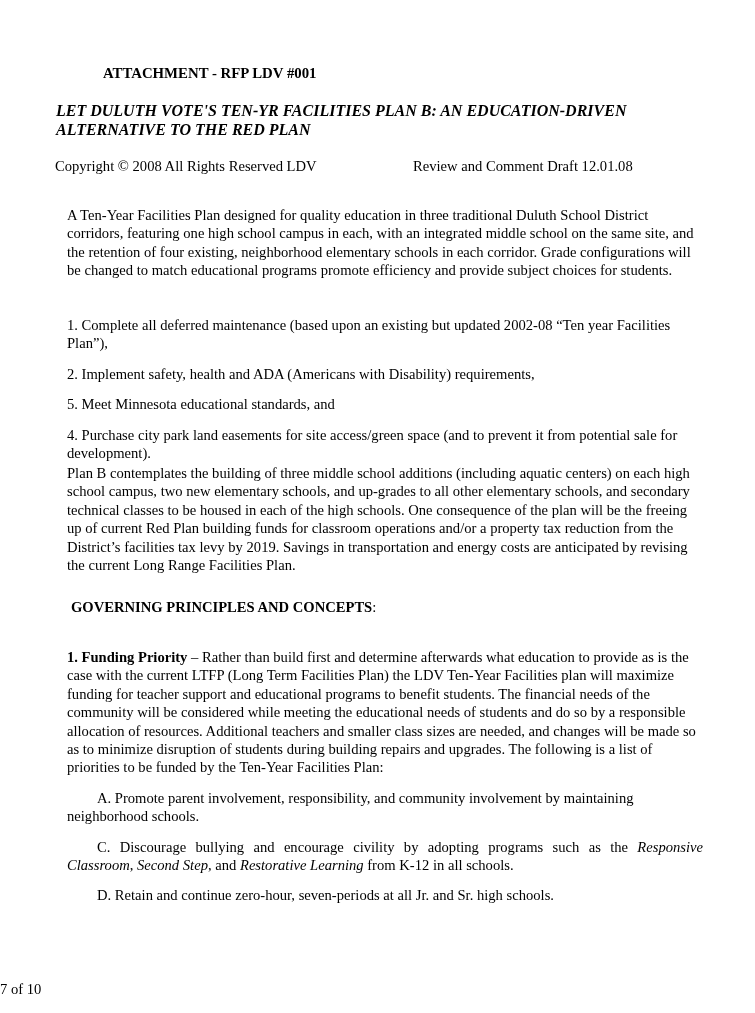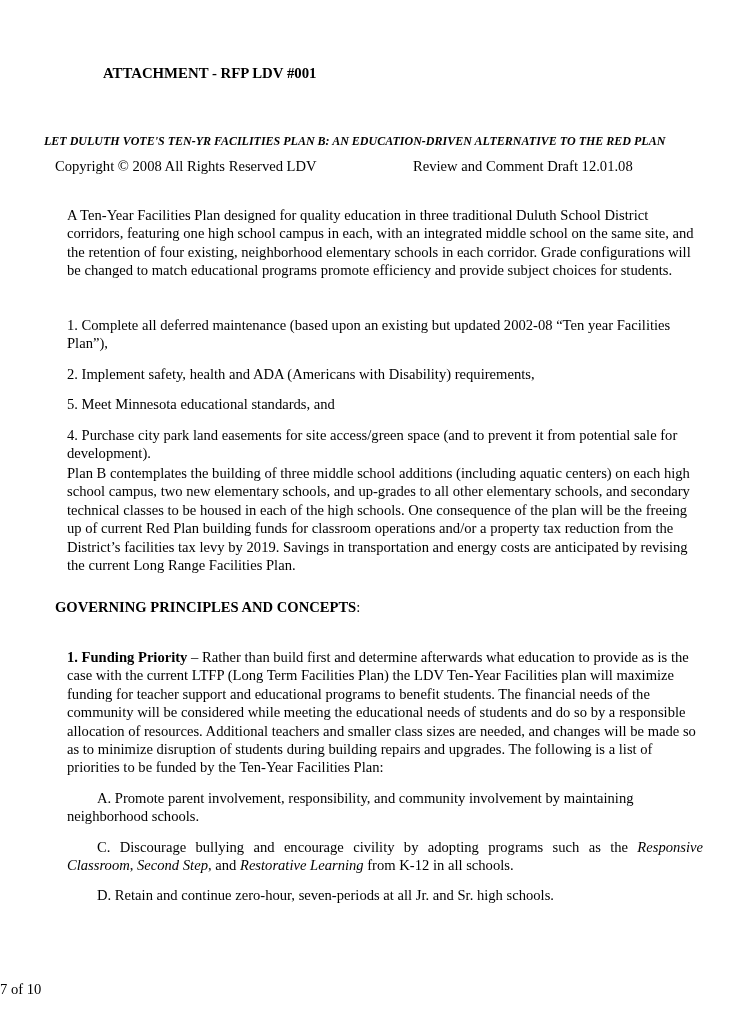--- a/index.html
+++ b/index.html
@@ -24,28 +24,27 @@
     }
     .attachment {
       position: absolute;
       left: 103px;
       top: 64px;
       font-weight: bold;
       font-size: 14.8px;
     }
     .doc-title {
       position: absolute;
-      left: 44px;
+      left: 56px;
       top: 102px;
       width: 660px;
       font-weight: bold;
       font-style: italic;
-      font-size: 12px;
+      font-size: 16px;
       line-height: 18.5px;
-      margin-top: 30px;
     }
     .meta-row {
       position: absolute;
       left: 55px;
       top: 157px;
       width: 660px;
     }
     .meta-row .copyright {
       position: absolute;
       left: 0;
@@ -60,21 +59,21 @@
     }
     .body-block {
       position: absolute;
       left: 55px;
       width: 660px;
     }
     p { margin: 12px; }
     .intro { top: 194px; }
     .priority-list { top: 304px; }
     .plan-b { top: 452px; }
-    .gov-heading { top: 598px; font-weight: bold; }
+    .gov-heading { top: 598px; font-weight: bold; margin-left: 16px; }
     .gov-heading .colon { font-weight: normal; }
     .funding { top: 636px; }
     .funding .lead { font-weight: bold; }
     .sub-item {
       text-indent: 30px;
     }
     .sub-item.justified {
       text-align: justify;
       text-align-last: left;
     }

